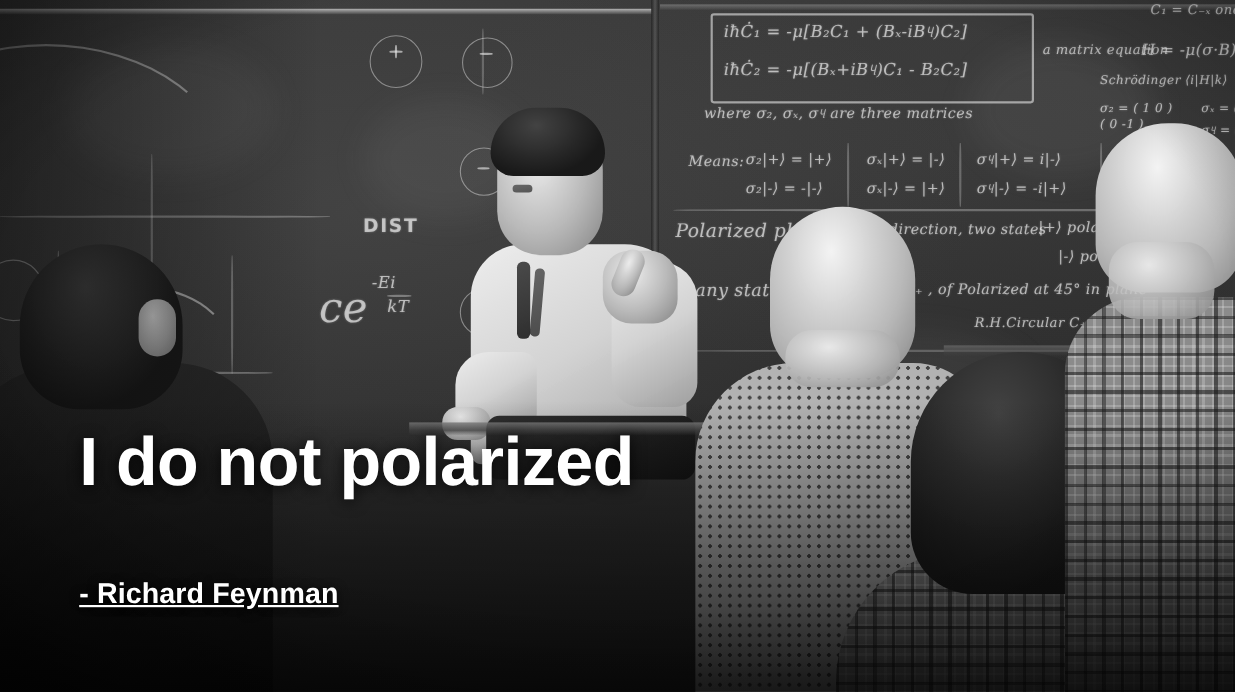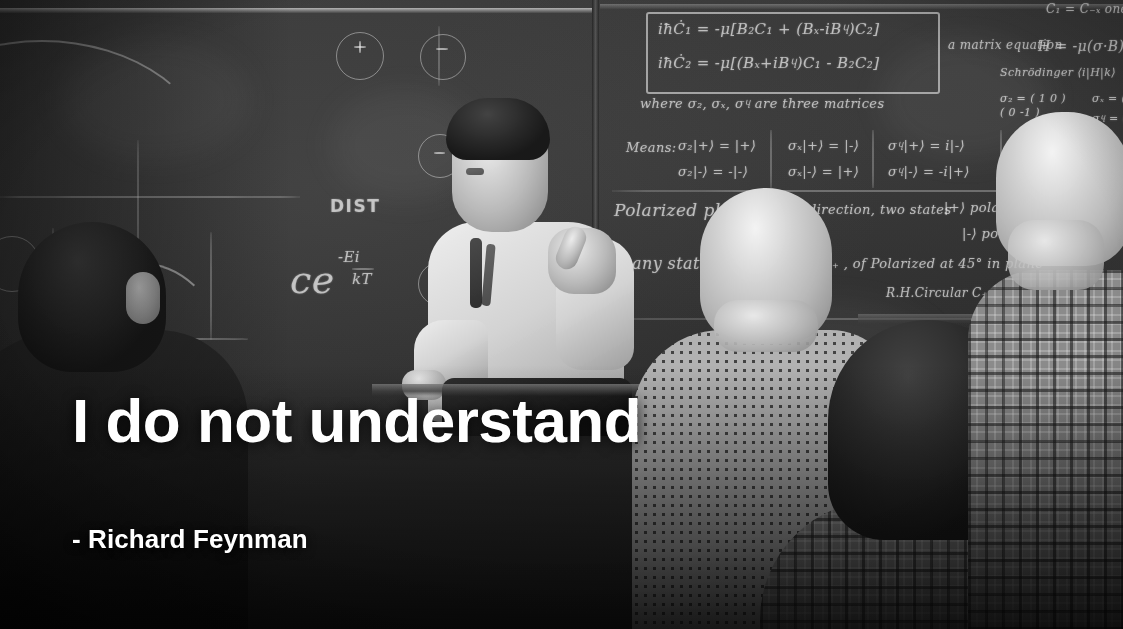--- a/index.html
+++ b/index.html
@@ -54,21 +54,21 @@
      radial-gradient(ellipse 95% 88% at 50% 42%, transparent 52%, rgba(0,0,0,.55) 100%),
      linear-gradient(0deg, rgba(10,10,10,.86) 0%, rgba(12,12,12,.5) 20%, transparent 42%),
      linear-gradient(90deg, rgba(10,10,10,.5) 0%, transparent 26%);}
 
   
   .quote{position:absolute;left:72px;top:388px;color:#fff;font-weight:700;
          font-size:62px;line-height:65px;letter-spacing:-.5px;
          text-shadow:0 2px 14px rgba(0,0,0,.78);}
   .quote div{white-space:nowrap;}
   .attrib{position:absolute;left:72px;top:524px;color:#fff;font-weight:700;
-          font-size:26px;letter-spacing:.1px;text-shadow:0 2px 10px rgba(0,0,0,.8);}
+          font-size:26px;letter-spacing:.1px;text-shadow:0 2px 10px rgba(0,0,0,.8);text-decoration:underline;}
 </style>
 </head>
 <body>
 
 <div id="stage">
 
   <div class="lay board">
     <div class="smudge" style="left:60px;top:40px;width:190px;height:120px;"></div>
     <div class="smudge" style="left:330px;top:90px;width:150px;height:110px;"></div>
     <div class="smudge" style="left:720px;top:300px;width:220px;height:110px;"></div>
@@ -185,17 +185,17 @@
     <div class="fig">
       <div class="fig plaid" style="left:968px;top:270px;width:190px;height:360px;border-radius:70px 0 0 0;"></div>
       <div class="fig hairL" style="left:996px;top:112px;width:134px;height:154px;border-radius:66px 62px 44px 44px;"></div>
       <div class="fig skin" style="left:1008px;top:220px;width:96px;height:70px;border-radius:26px;opacity:.88;"></div>
     </div>
   </div>
 
   <div class="lay vig"></div>
 
   <div class="quote">
-    <div>I do not understand</div>
+    <div>I do not polarized</div>
   </div>
   <div class="attrib">- Richard Feynman</div>
 
 </div>
 
 </body></html>

